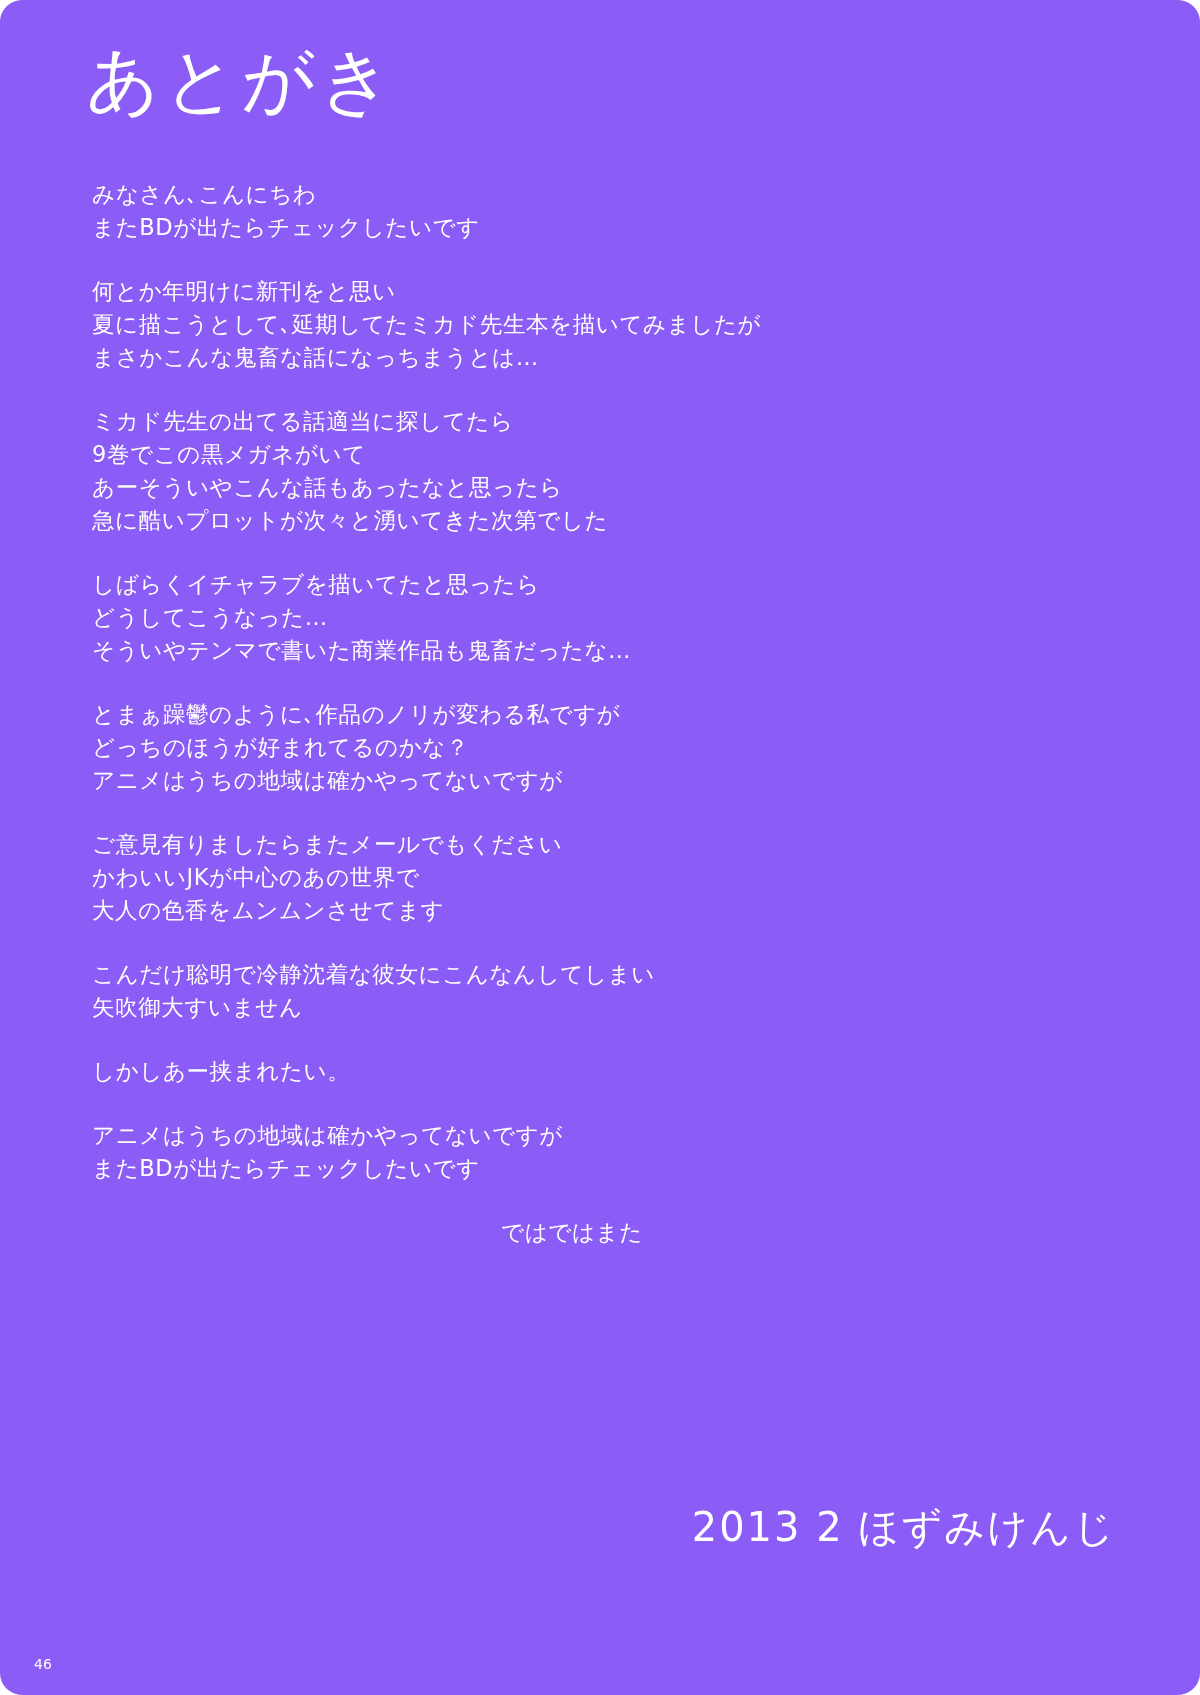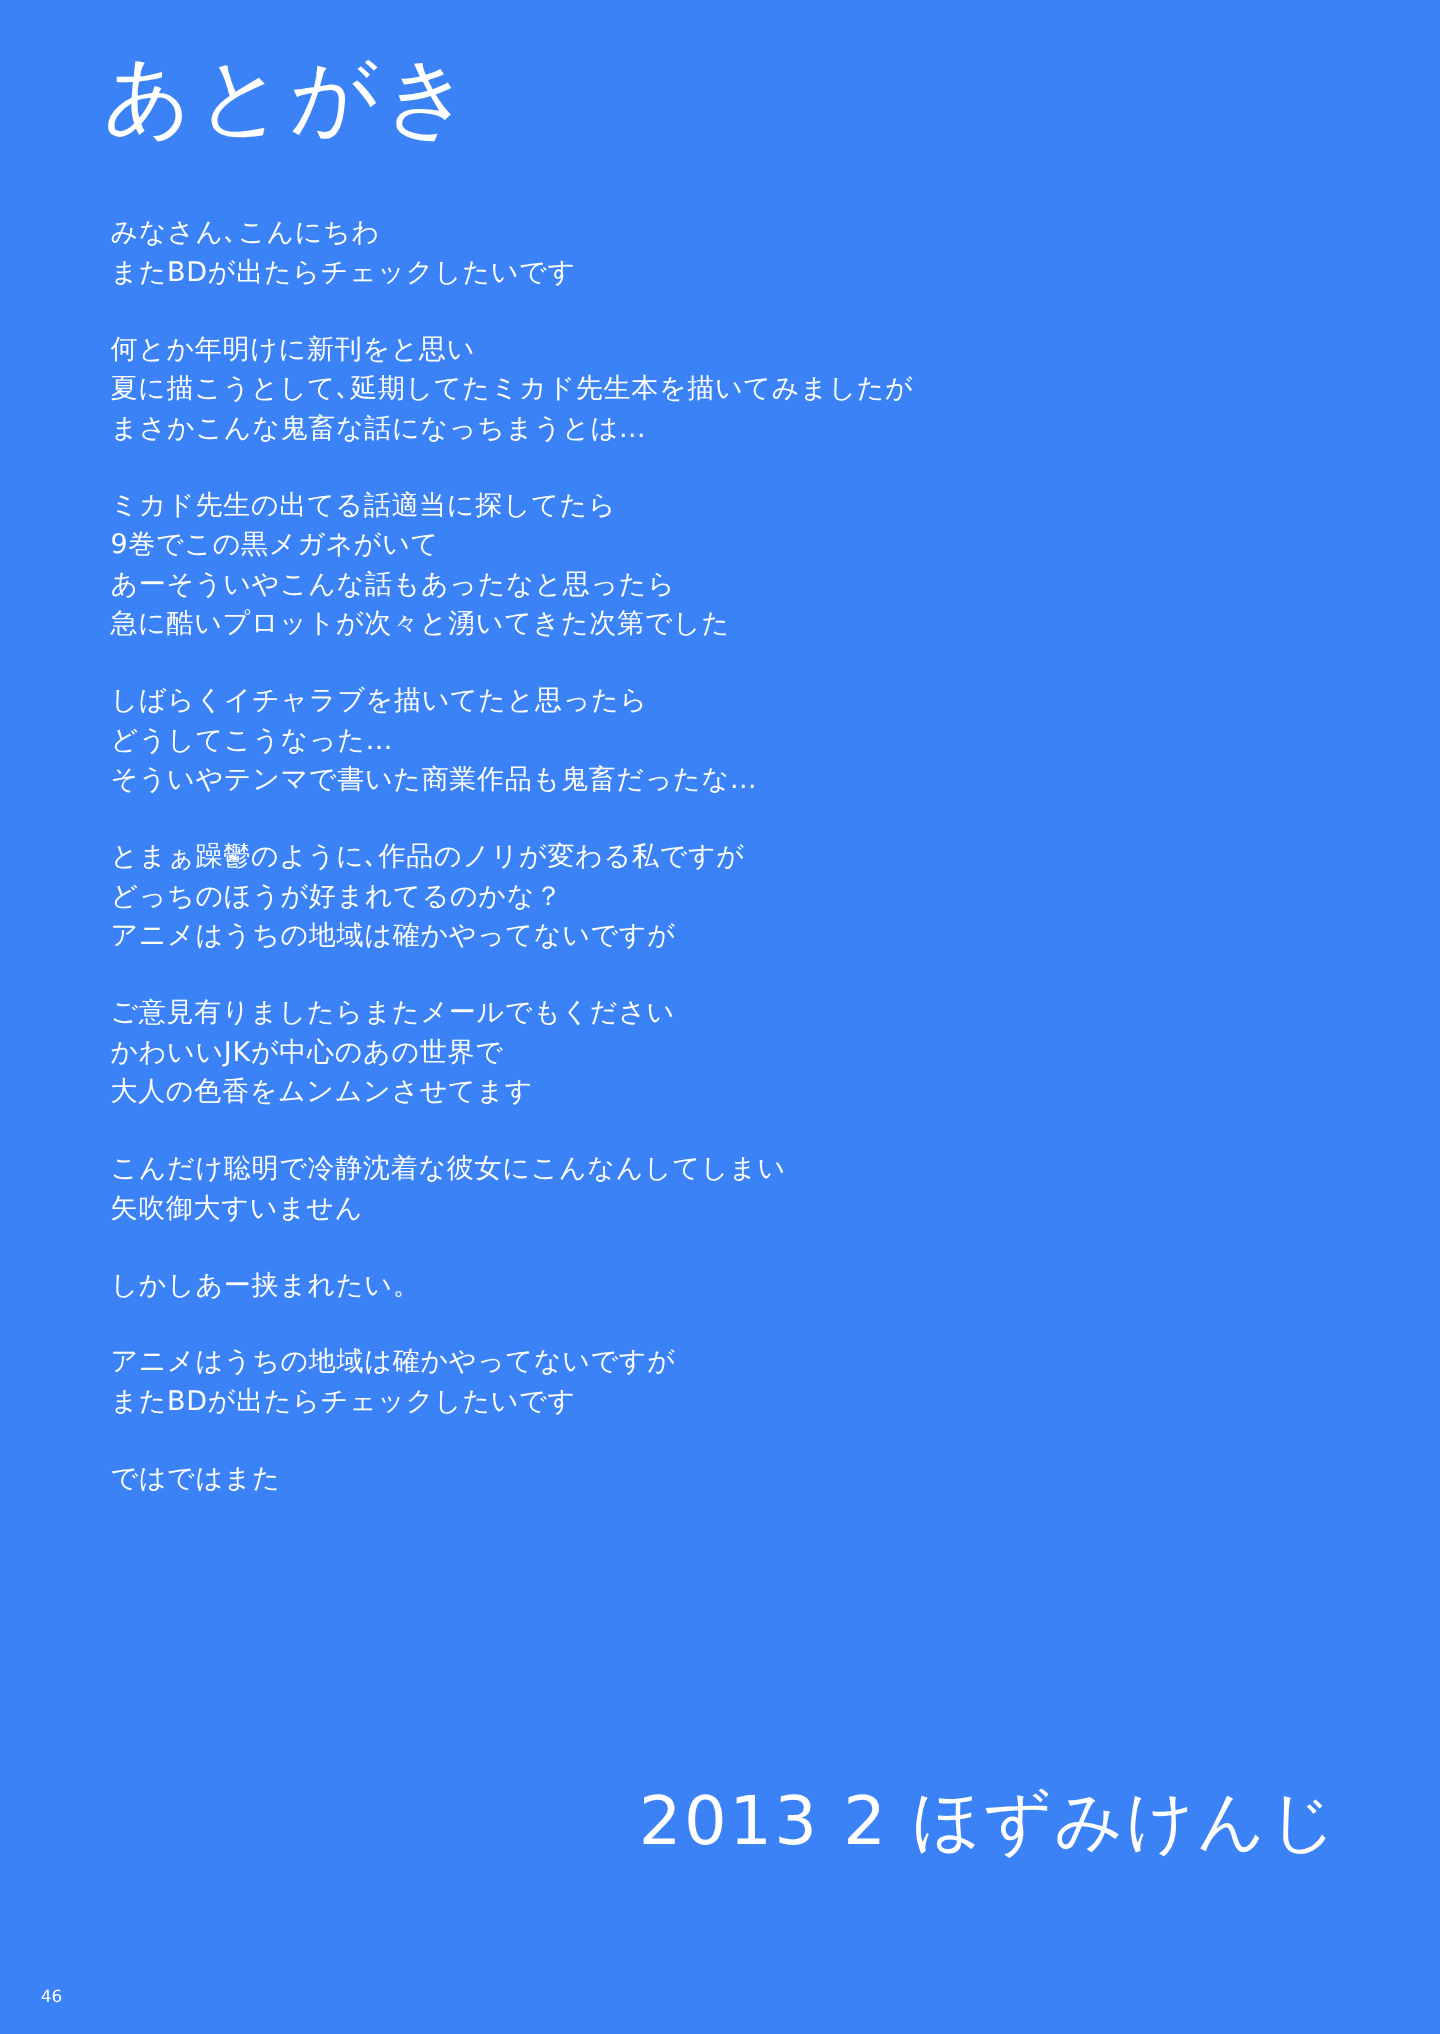--- a/index.html
+++ b/index.html
@@ -9,22 +9,23 @@
   }
   body {
     width: 1200px;
     height: 1695px;
     font-family: "DejaVu Sans", sans-serif;
   }
   .page {
     position: relative;
     width: 1200px;
     height: 1695px;
-    background: #3b82f6;
+    background: #8b5cf6;
     overflow: hidden;
+    border-radius: 22px;
   }
   .afterword-title {
     position: absolute;
     left: 86px;
     top: 44px;
     color: #ffffff;
     font-size: 72px;
     line-height: 1.0;
     letter-spacing: 4px;
     font-weight: 400;
@@ -39,31 +40,32 @@
     font-size: 22.5px;
     line-height: 33px;
     letter-spacing: 0.6px;
     font-weight: 400;
   }
   .para {
     margin: 0 0 31px 0;
   }
   .para:last-child {
     margin-bottom: 0;
+    text-align: center;
   }
   .line {
     display: block;
     white-space: nowrap;
   }
   .signature {
     position: absolute;
     right: 84px;
     bottom: 148px;
     color: #ffffff;
-    font-size: 56px;
+    font-size: 40px;
     line-height: 1.0;
     letter-spacing: 2px;
     white-space: nowrap;
   }
   .page-number {
     position: absolute;
     left: 34px;
     bottom: 24px;
     color: #ffffff;
     font-size: 14px;

